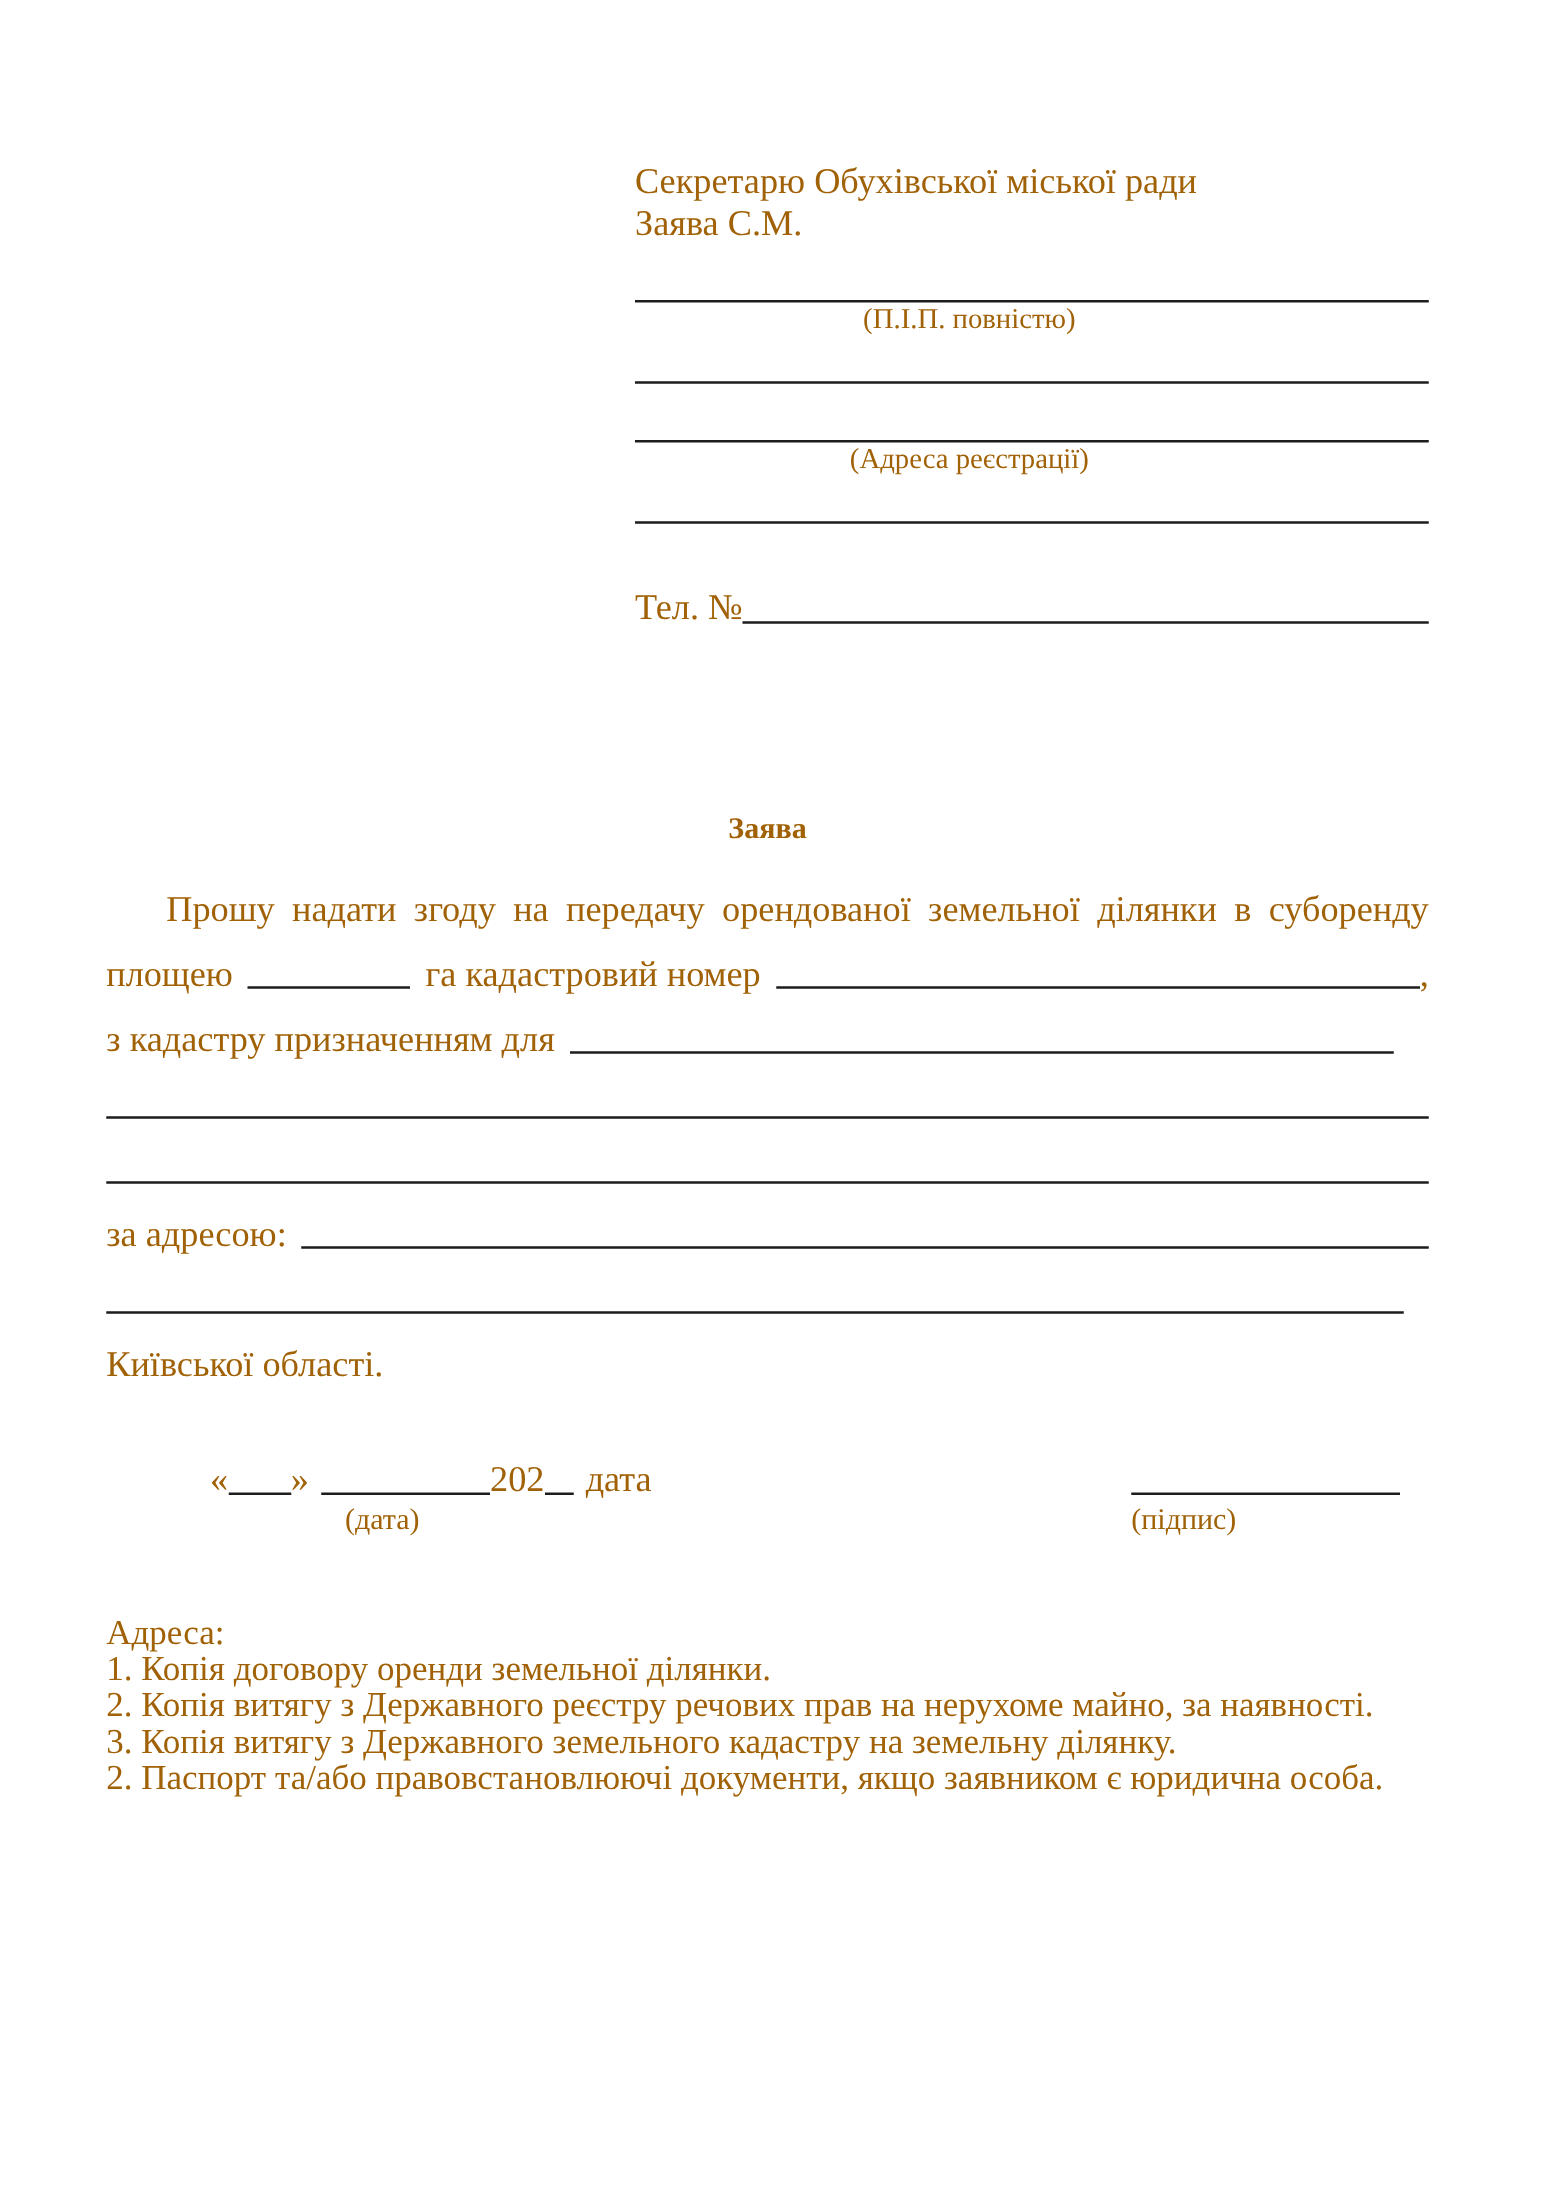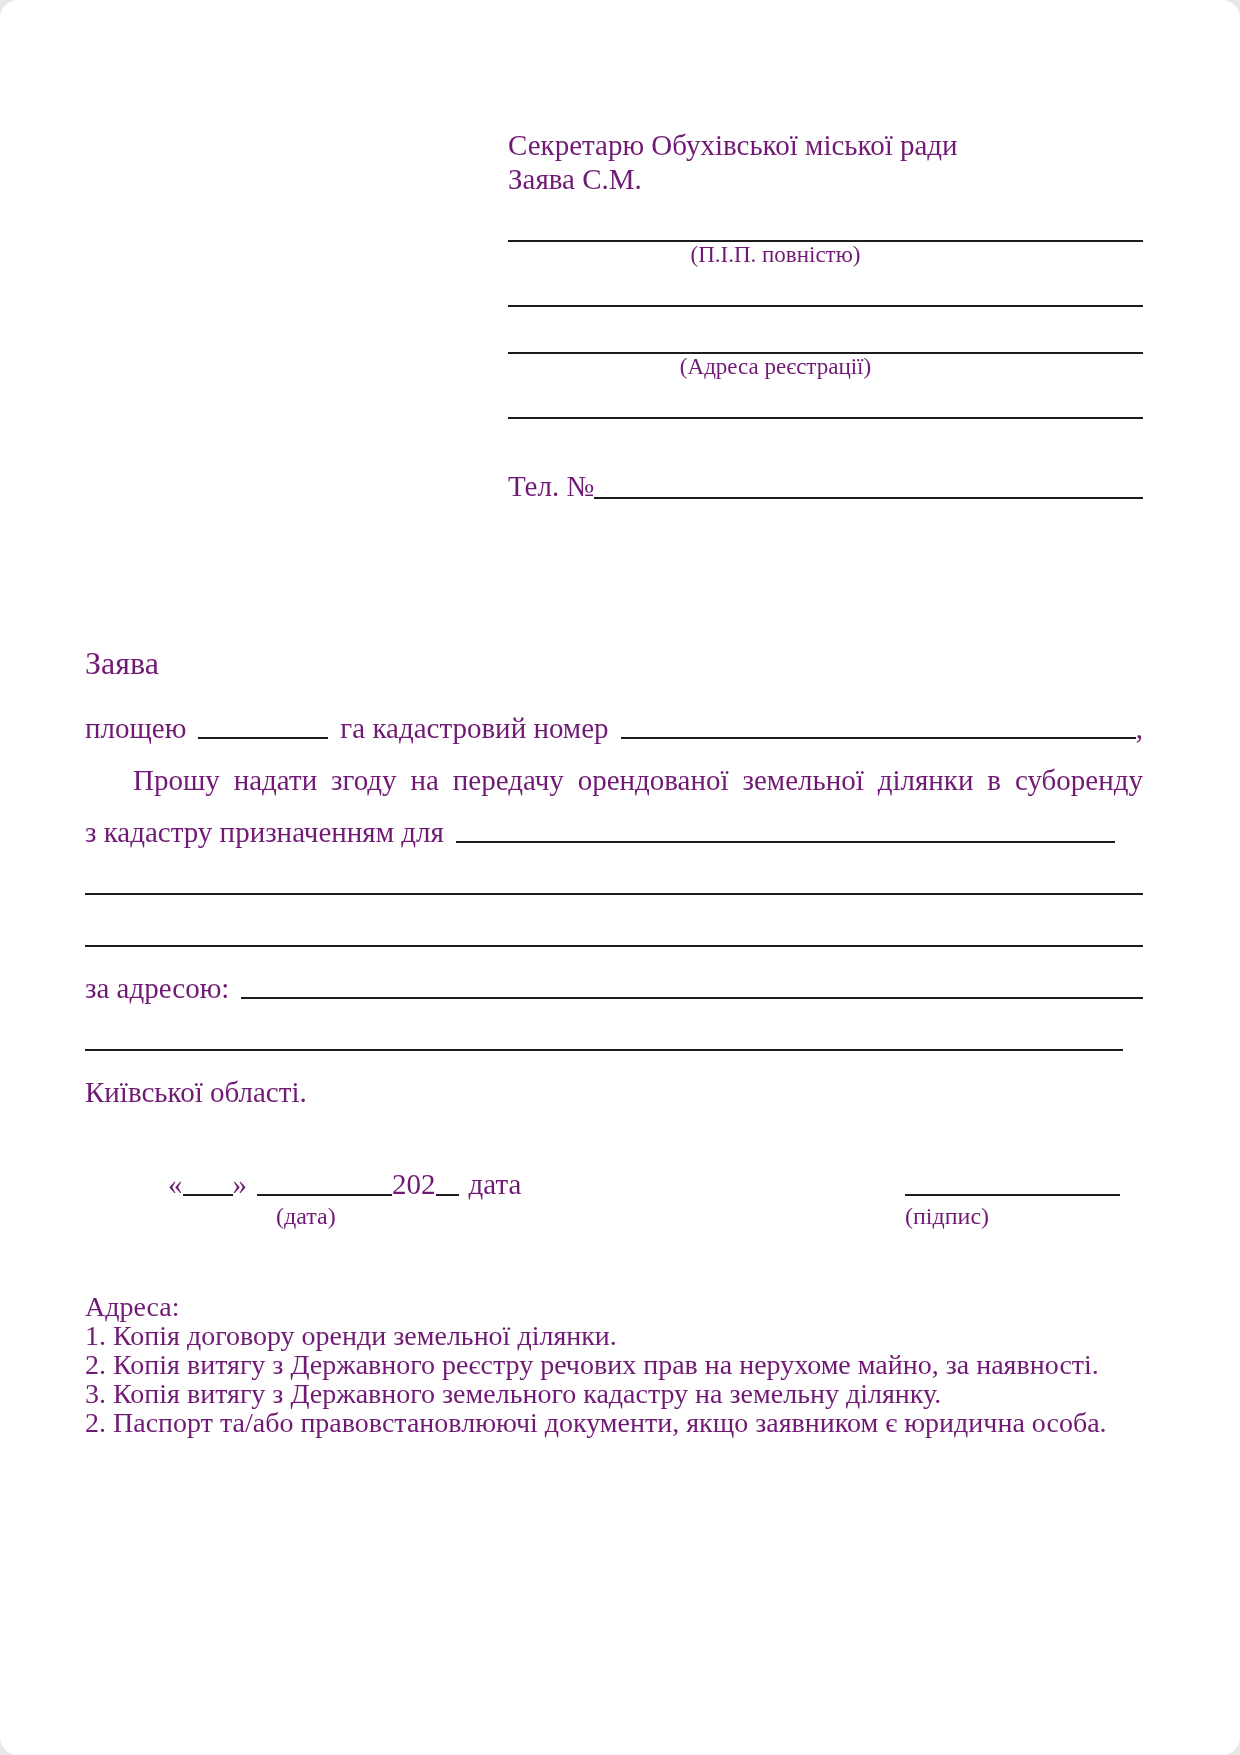--- a/index.html
+++ b/index.html
@@ -4,24 +4,23 @@
 <style>
   * { margin: 0; padding: 0; box-sizing: border-box; }
   html, body { background: #e8e8e8; }
   body { font-family: "Liberation Serif", "DejaVu Serif", serif; }
 
   .page {
     position: relative;
     width: 1240px;
     height: 1755px;
     background: #ffffff;
-    color: #701a75;
+    color: #a16207;
     margin: 0 auto;
     overflow: hidden;
-    border-radius: 18px;
   }
   .content {
     position: absolute;
     left: 85px;
     right: 97px; 
     top: 0;
   }
 
   
   .hdr { margin-left: 423px; padding-top: 128px; }
@@ -50,23 +49,23 @@
     align-self: flex-end;
     height: 2px;
     border-bottom: 2px solid #1d1d1f;
     margin-bottom: 4px;
   }
   .bl.grow { flex: 1 1 auto; }
 
   
   .doc-title {
     margin-top: 140px;
-    text-align: left;
-    font-size: 32px;
-    font-weight: normal;
+    text-align: center;
+    font-size: 24px;
+    font-weight: bold;
     line-height: 40px;
   }
 
   
   .body-block { margin-top: 10px; font-size: 29px; }
   .brow {
     height: 52px;
     display: flex;
     align-items: flex-end;
   }
@@ -140,29 +139,29 @@
       <div class="phone-row">
         <span class="lbl txt">Тел. №</span>
         <span class="bl grow"></span>
       </div>
     </div>
 
     <div class="doc-title">Заява</div>
 
     <div class="body-block">
 
+      <div class="brow justified">Прошу надати згоду на передачу орендованої земельної ділянки в суборенду</div>
+
       <div class="brow">
         <span class="txt">площею</span>
         <span class="bl w130 sp-l sp-r"></span>
         <span class="txt">га кадастровий номер</span>
         <span class="bl grow sp-l"></span>
         <span class="txt">,</span>
       </div>
-
-      <div class="brow justified">Прошу надати згоду на передачу орендованої земельної ділянки в суборенду</div>
 
       <div class="brow">
         <span class="txt">з кадастру призначенням для</span>
         <span class="bl grow sp-l short-right"></span>
       </div>
 
       <div class="brow">
         <span class="bl grow"></span>
       </div>
 

